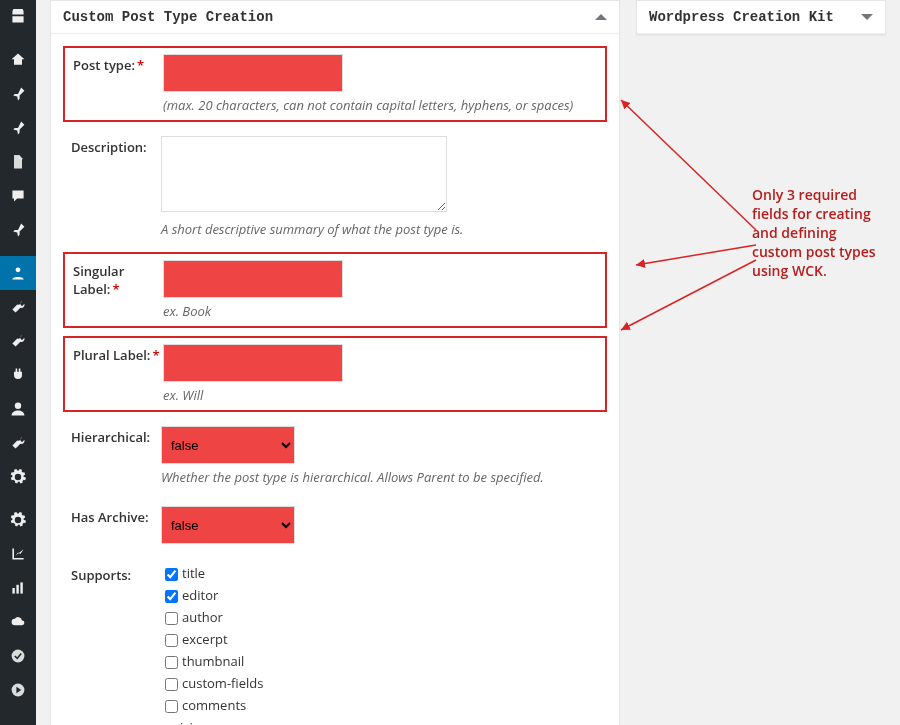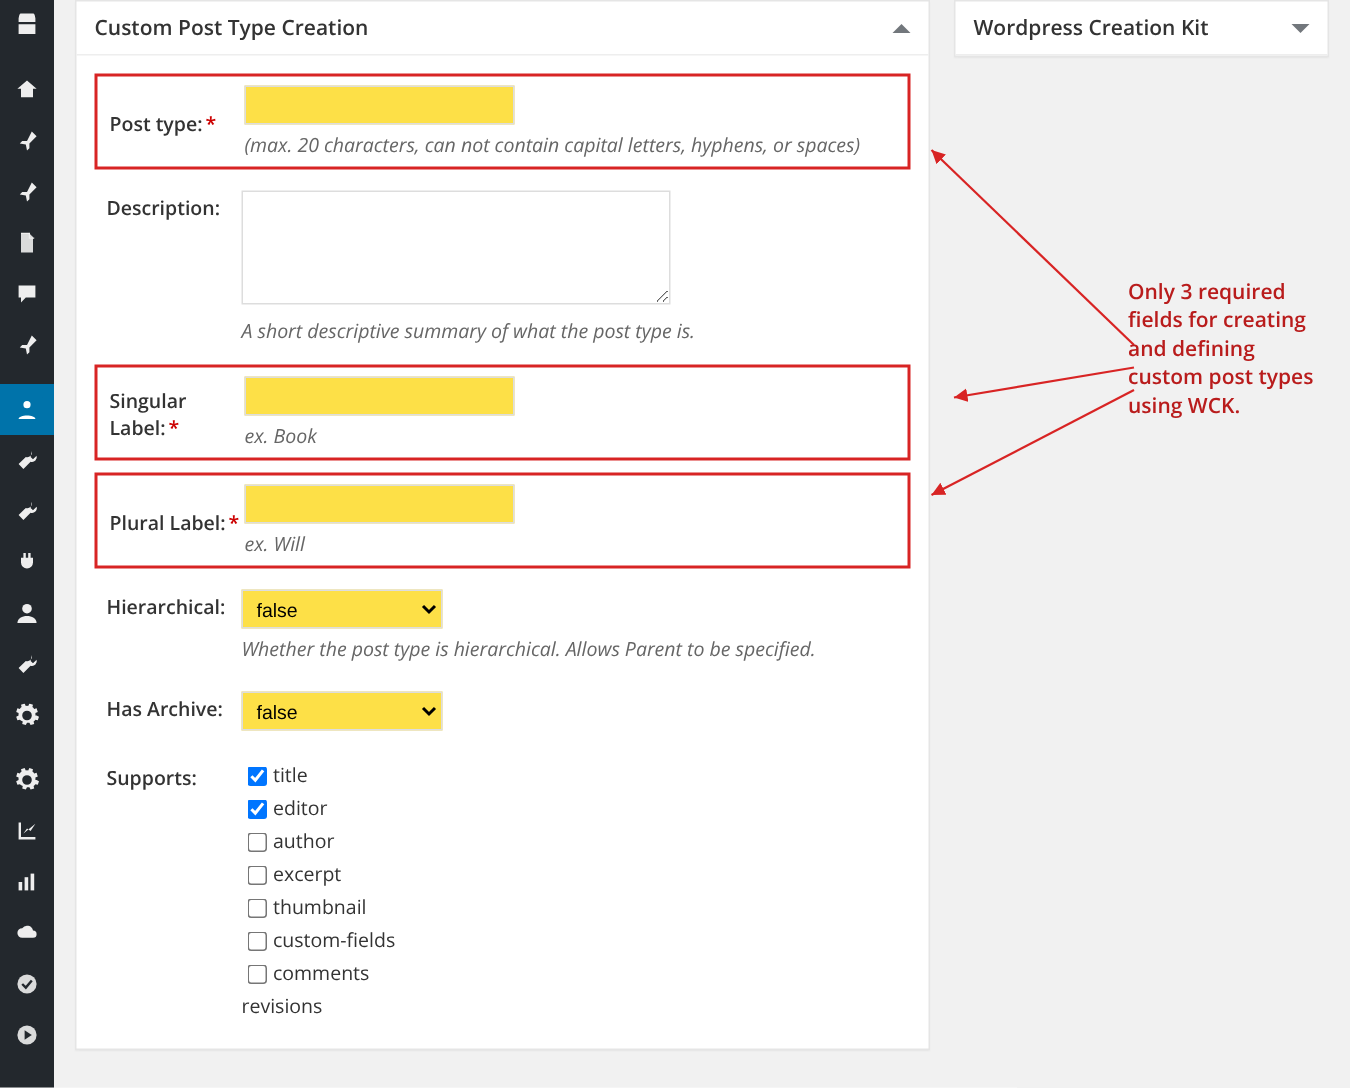--- a/index.html
+++ b/index.html
@@ -79,60 +79,60 @@
   .postbox .hndle {
     border-bottom: 1px solid #eee;
     padding: 8px 12px;
     font-size: 14px;
     font-weight: 600;
     display: flex;
     justify-content: space-between;
     align-items: center;
     cursor: pointer;
     user-select: none;
+    font-family: Liberation Mono, monospace;
   }
   .postbox .toggle {
     width: 0; height: 0;
     border-left: 6px solid transparent;
     border-right: 6px solid transparent;
   }
   .postbox .toggle.up { border-bottom: 6px solid #72777c; }
   .postbox .toggle.down { border-top: 6px solid #72777c; }
   .inside {
     padding: 12px 12px 4px;
   }
   .field {
     display: flex;
     margin-bottom: 8px;
     padding: 6px 8px;
   }
   .field.required-box {
     border: 2px solid #d82424;
-    align-items: center;
   }
   .field .label-col {
     flex: 0 0 90px;
     font-weight: 600;
     padding-top: 2px;
   }
   .field .label-col .req {
     color: #c00;
     margin-left: 2px;
   }
   .field .input-col {
     flex: 1;
   }
   .field input[type=text], .field select {
     width: 180px;
     box-sizing: border-box;
     padding: 3px 5px;
     border: 1px solid #ddd;
-    background: #fde047;
+    background: #ef4444;
     font-size: 13px;
-    height: 26px;
+    height: 38px;
   }
   .field select {
     width: 134px;
   }
   .field textarea {
     width: 280px;
     height: 70px;
     border: 1px solid #ddd;
     resize: both;
     font-family: inherit;

